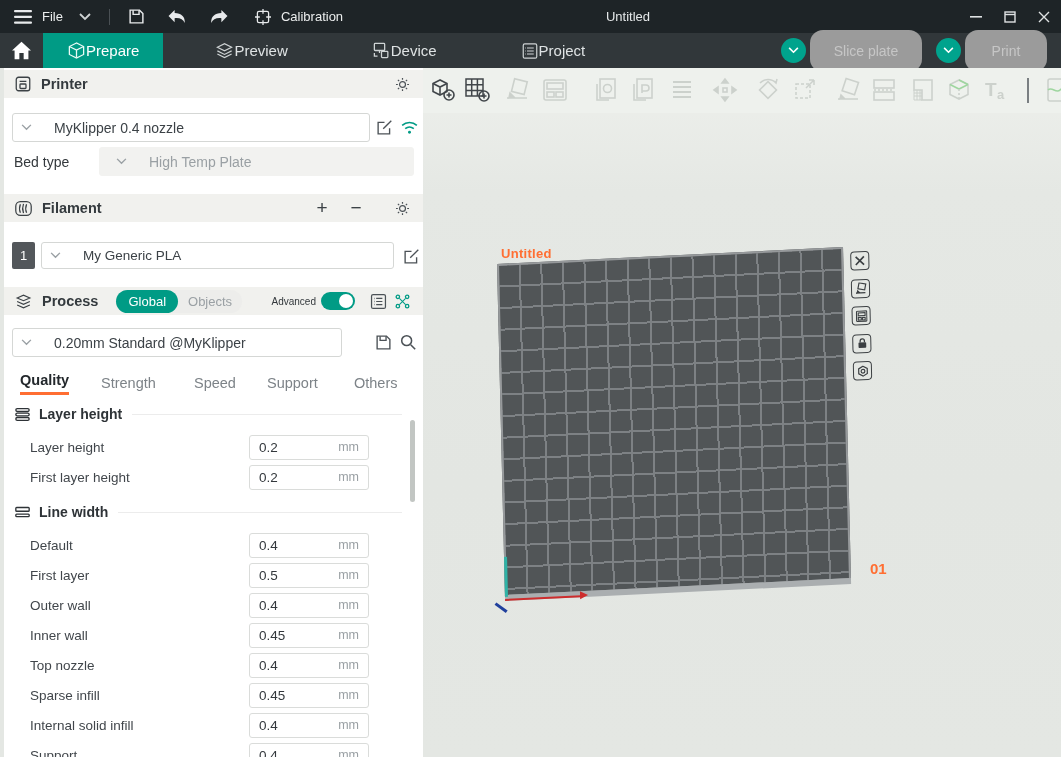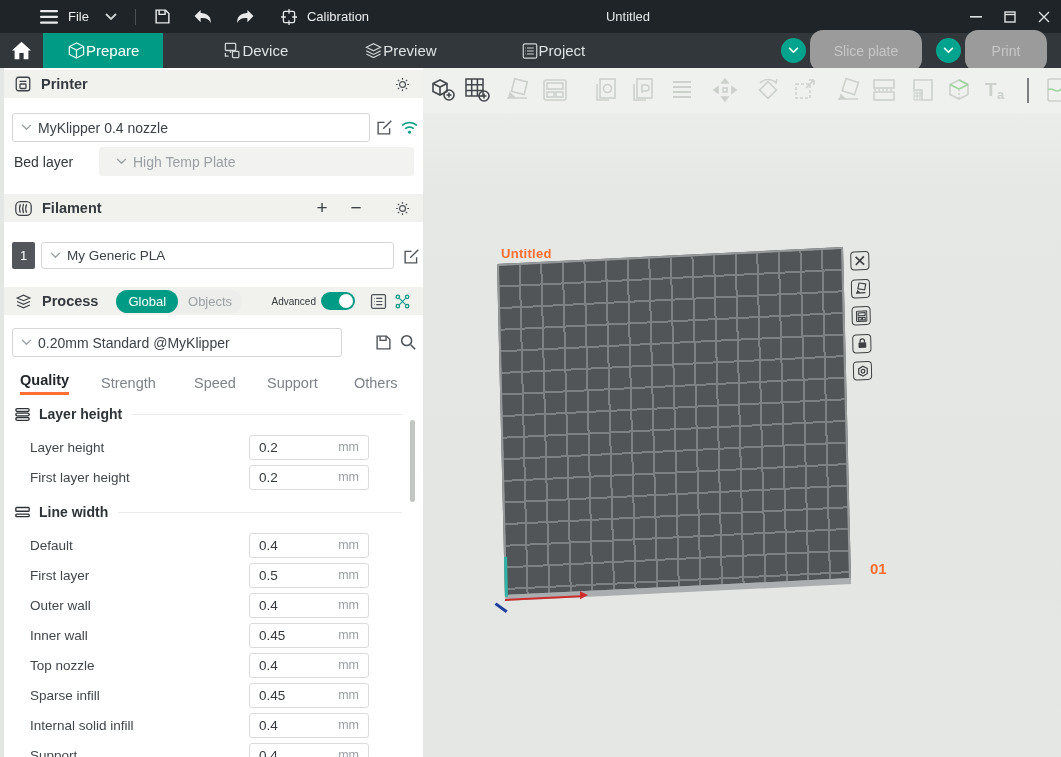--- a/index.html
+++ b/index.html
@@ -1,20 +1,20 @@
 <!DOCTYPE html>
 <html><head>
 <meta charset="utf-8">
 <style>
   * { margin:0; padding:0; box-sizing:border-box; }
   html,body { width:1061px; height:757px; overflow:hidden; }
   body { font-family:"Liberation Sans","DejaVu Sans",sans-serif; background:#e4e7e3; position:relative; }
 
   
-  .titlebar { position:absolute; left:0; top:0; width:1061px; height:33px; background:#1e2427; display:flex; align-items:center; color:#e8eaec;padding-left:26px; }
+  .titlebar { position:absolute; left:0; top:0; width:1061px; height:33px; background:#1e2427; display:flex; align-items:center; color:#e8eaec; }
   .tb-left { display:flex; align-items:center; height:100%; }
   .tb-item { display:flex; align-items:center; justify-content:center; height:100%; padding:0 6px; cursor:default; }
   .tb-label { font-size:13px; color:#eceeee; padding:0 4px; }
   .vsep { width:1px; height:16px; background:#4a5054; margin:0 12px; }
   .win-title { position:absolute; left:628px; transform:translateX(-50%); font-size:13px; color:#e5e8e9; }
   .win-ctrls { position:absolute; right:0; top:0; height:33px; display:flex; }
   .win-btn { width:34px; height:33px; display:flex; align-items:center; justify-content:center; color:#dfe2e3; font-size:13px; }
 
   
   .tabbar { position:absolute; left:0; top:33px; width:1061px; height:35px; background:#31373a; display:flex; align-items:stretch; }
@@ -25,21 +25,21 @@
   .action-group { display:flex; align-items:center; margin-right:14px; }
   .action-chevron { width:25px; height:25px; border-radius:50%; background:#00a38d; display:flex; align-items:center; justify-content:center; margin-right:4px; }
   .action-pill { height:42px; border-radius:13px; background:#9b9b9b; color:#c6c6c6; font-size:14px; display:flex; align-items:center; justify-content:center; padding:0 20px; }
 
   
   .sidebar { position:absolute; left:4px; top:68px; width:422px; height:689px; background:#ffffff; border-right:2px solid #a21caf; overflow:hidden; }
   .sec-header { position:absolute; left:0; right:1px; height:28px; background:#f1f1ee; display:flex; align-items:center; padding:0 10px; }
   .sec-header .sec-title { font-size:14.5px; font-weight:bold; color:#343a3e; margin-left:9px; flex:0 0 auto; }
   .hdr-spacer { flex:1; }
   .hdr-btn { width:22px; height:22px; display:flex; align-items:center; justify-content:center; color:#4c5257; font-size:17px; }
-  .select { border:1px solid #d5d7d5; border-radius:3px; background:#fff; display:flex; align-items:center; font-size:13.5px; color:#3c4247; padding:0 8px; gap:6px; }
+  .select { border:1px solid #d5d7d5; border-radius:3px; background:#fff; display:flex; align-items:center; font-size:13.5px; color:#3c4247; padding:0 8px; gap:22px; }
   .select .chev { color:#9aa0a4; }
   .select.disabled { background:#f2f2f0; border-color:#f2f2f0; color:#9aa0a4; }
   .row-abs { position:absolute; display:flex; align-items:center; }
   .icon-btn { display:flex; align-items:center; justify-content:center; }
 
   .seg { display:flex; align-items:center; background:#ededeb; border-radius:12px; height:23px; }
   .seg-on { background:#009b85; color:#fff; border-radius:12px; height:23px; display:flex; align-items:center; padding:0 12px; font-size:13px; }
   .seg-off { color:#9aa0a4; font-size:13px; padding:0 10px; }
   .toggle { width:34px; height:18px; border-radius:9px; background:#009b85; position:relative; }
   .toggle .knob { position:absolute; right:2px; top:2px; width:14px; height:14px; border-radius:50%; background:#fff; }
@@ -155,34 +155,34 @@
         <path d="M1 11L12 1l11 10h-3v10h-5.5v-7h-5v7H4V11z" fill="#ffffff"></path>
       </svg>
   </div>
   <div class="main-tab active">
     <svg width="19" height="19" viewBox="0 0 24 24" fill="none" stroke="#eafaf6" stroke-width="1.6">
         <path d="M12 2.5L3 7v10l9 4.5 9-4.5V7z"></path>
         <path d="M3 7l9 4.5L21 7M12 11.5V21"></path>
       </svg>
     <span>Prepare</span>
   </div>
+  <div class="main-tab" style="margin-left:28px;">
+    <svg width="19" height="19" viewBox="0 0 24 24" fill="none" stroke="#cfd4d5" stroke-width="1.5">
+        <path d="M3 8l9-4.5L21 8l-9 4.5z"></path>
+        <path d="M3 12.5l9 4.5 9-4.5M3 16.5L12 21l9-4.5"></path>
+      </svg>
+    <span>Preview</span>
+  </div>
   <div class="main-tab" style="margin-left:36px;">
     <svg width="19" height="19" viewBox="0 0 24 24" fill="none" stroke="#cfd4d5" stroke-width="1.6">
         <rect x="3" y="3" width="13" height="9" rx="1"></rect>
         <path d="M3 15v4h4M9.5 12v3"></path>
         <rect x="12" y="13" width="8" height="8" rx="1"></rect>
       </svg>
     <span>Device</span>
-  </div>
-  <div class="main-tab" style="margin-left:28px;">
-    <svg width="19" height="19" viewBox="0 0 24 24" fill="none" stroke="#cfd4d5" stroke-width="1.5">
-        <path d="M3 8l9-4.5L21 8l-9 4.5z"></path>
-        <path d="M3 12.5l9 4.5 9-4.5M3 16.5L12 21l9-4.5"></path>
-      </svg>
-    <span>Preview</span>
   </div>
   <div class="main-tab" style="margin-left:36px;">
     <svg width="18" height="18" viewBox="0 0 24 24" fill="none" stroke="#cfd4d5" stroke-width="1.6">
         <rect x="3" y="2.5" width="18" height="19" rx="2"></rect>
         <path d="M8 8h9M8 12h9M8 16h9"></path>
         <path d="M5.7 8h.6M5.7 12h.6M5.7 16h.6" stroke-width="2"></path>
       </svg>
     <span>Project</span>
   </div>
   <div class="tab-spacer"></div>
@@ -236,21 +236,21 @@
       </svg>
   </div>
   <div class="row-abs icon-btn" style="left:395px; top:49px; width:20px; height:20px;">
     <svg width="19" height="16" viewBox="0 0 22 18" fill="none" stroke="#009b85" stroke-width="1.9">
         <path d="M2.5 7a13 13 0 0 1 17 0"></path>
         <path d="M6 11a8 8 0 0 1 10 0"></path>
         <circle cx="11" cy="15" r="1.7" fill="#009b85" stroke="none"></circle>
       </svg>
   </div>
   <div class="row-abs" style="left:10px; top:79px; right:10px; height:29px;">
-    <span style="font-size:14px; color:#33383c; width:85px;">Bed layer</span>
+    <span style="font-size:14px; color:#33383c; width:85px;">Bed type</span>
     <div class="select disabled" style="flex:1; height:29px;padding-left:16px;">
       <svg class="chev" width="11" height="7" viewBox="0 0 12 8">
           <path d="M1 1l5 5 5-5" fill="none" stroke="#9aa0a4" stroke-width="1.6"></path>
         </svg>
       <span style="font-size:14px;">High Temp Plate</span>
     </div>
   </div>
 
   <div class="sec-header" style="top:126px;">
     <svg width="19" height="17" viewBox="0 0 24 22" fill="none" stroke="#3c4246" stroke-width="1.6">

